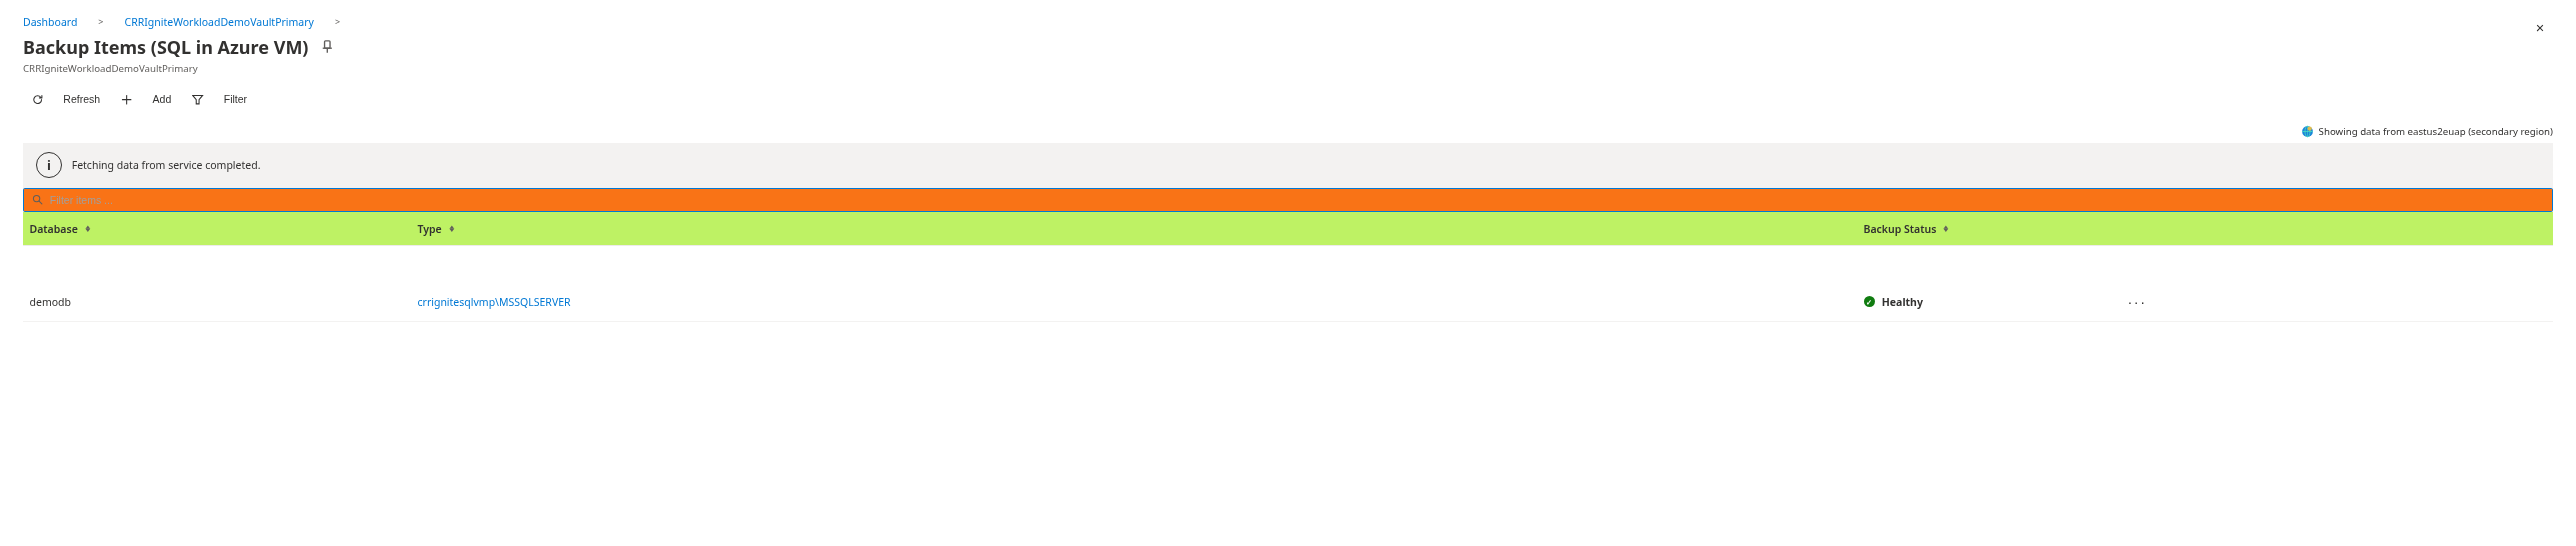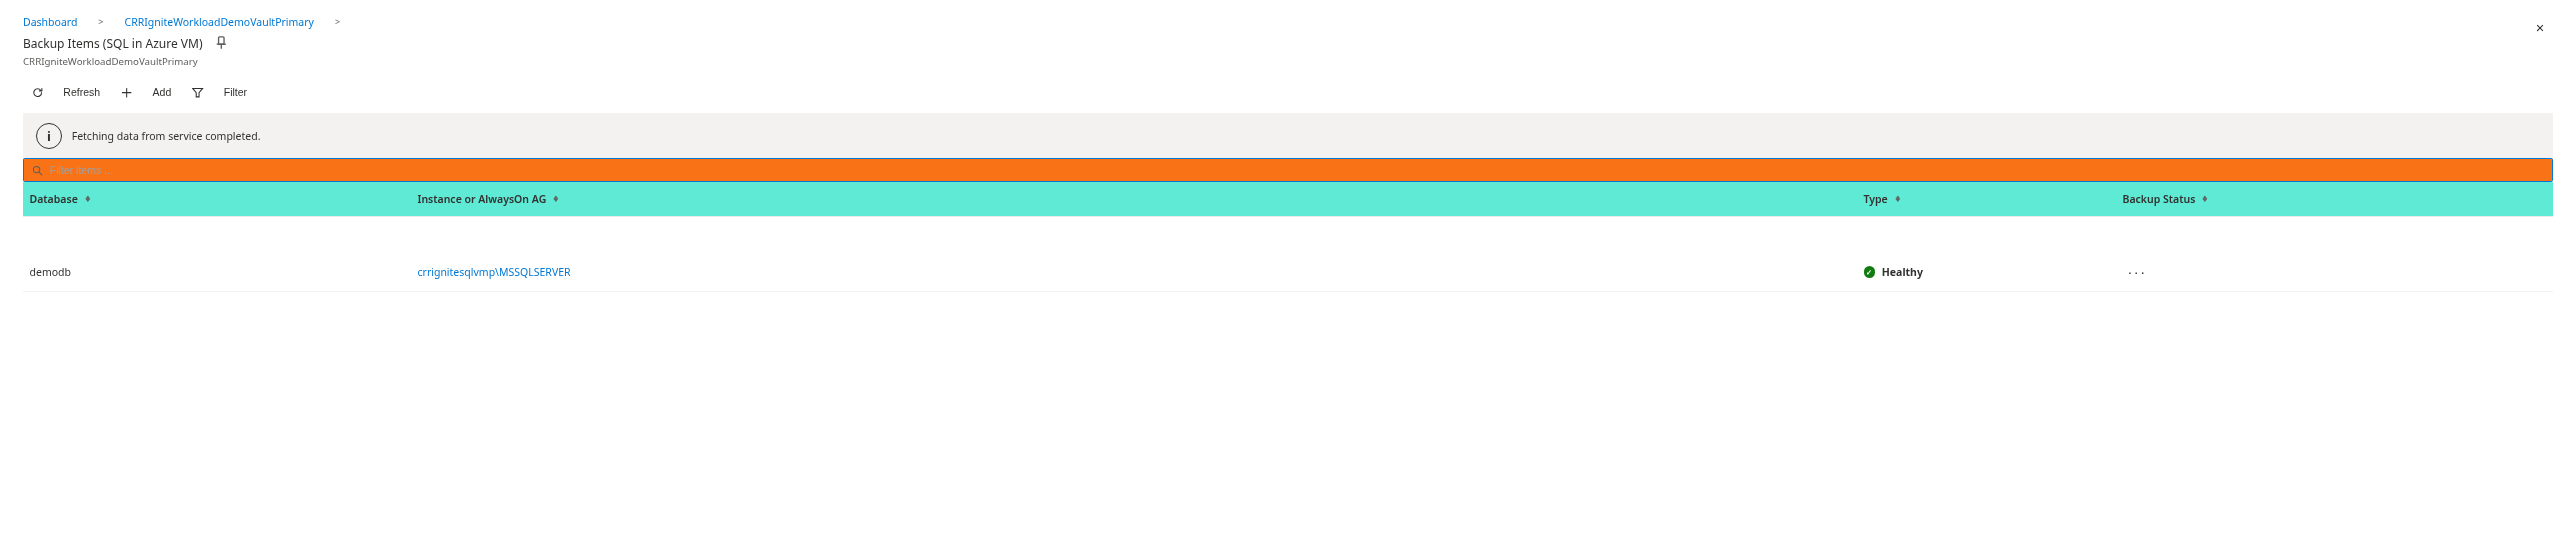--- a/index.html
+++ b/index.html
@@ -37,22 +37,22 @@
       font-size: 9px;
     }
 
     .title-row {
       display: flex;
       align-items: center;
       gap: 11.3px;
       margin-bottom: 3.2px;
     }
     .page-title {
-      font-size: 12px;
-      font-weight: 400;
+      font-size: 18px;
+      font-weight: 700;
       color: #323130;
     }
     .title-icon {
       display: flex;
       align-items: center;
       color: #605e5c;
       cursor: pointer;
     }
     .title-icon svg {
       width: 14.6px;
@@ -173,21 +173,21 @@
     .filter-input::placeholder { color: #a19f9d; }
 
     .table-container {
       margin-top: 0;
     }
     .table-header {
       display: grid;
       grid-template-columns: 388px 1fr 259px 388px 49px;
       border-bottom: 0.8px solid #edebe9;
       padding: 6.5px 0;
-      background: #5eead4;
+      background: #bef264;
     }
     .table-header-cell {
       display: flex;
       align-items: center;
       gap: 4.9px;
       font-weight: 600;
       font-size: 10.5px;
       color: #323130;
       padding: 3.2px 6.5px;
     }
@@ -300,20 +300,30 @@
       <span>Add</span>
     </button>
     <button class="toolbar-btn">
       <svg viewBox="0 0 16 16" fill="none" stroke="currentColor" stroke-width="1.5">
         <polygon points="1,2 15,2 10,8 10,14 6,14 6,8"></polygon>
       </svg>
       <span>Filter</span>
     </button>
   </div>
 
+  <div class="region-indicator">
+    <svg class="region-globe" viewBox="0 0 18 18">
+      <circle cx="9" cy="9" r="7.5" fill="#0078d4" opacity="0.9"></circle>
+      <ellipse cx="9" cy="9" rx="3.5" ry="7.5" fill="none" stroke="#50e3c2" stroke-width="1"></ellipse>
+      <line x1="1.5" y1="9" x2="16.5" y2="9" stroke="#50e3c2" stroke-width="1"></line>
+      <line x1="9" y1="1.5" x2="9" y2="16.5" stroke="#50e3c2" stroke-width="0.7"></line>
+      <circle cx="12" cy="5" r="3" fill="#f0c040" opacity="0.9"></circle>
+    </svg>
+    <span>Showing data from eastus2euap (secondary region)</span>
+  </div>
 
   <div class="info-banner">
     <div class="info-icon-circle">i</div>
     <span class="info-banner-text">Fetching data from service completed.</span>
   </div>
 
   <div class="filter-row">
     <svg viewBox="0 0 16 16" fill="none" stroke="#605e5c" stroke-width="1.5">
       <circle cx="6.5" cy="6.5" r="4.5"></circle>
       <line x1="10" y1="10" x2="14" y2="14" stroke-linecap="round"></line>
@@ -327,29 +337,20 @@
       <div class="table-header-cell">
         <span>Database</span>
         <div class="sort-icon">
           <svg viewBox="0 0 12 12" fill="currentColor">
             <path d="M6 2l3 4H3z"></path>
             <path d="M6 10L3 6h6z"></path>
           </svg>
         </div>
       </div>
       <div class="table-header-cell">
-        <span>Instance or AlwaysOn AG</span>
-        <div class="sort-icon">
-          <svg viewBox="0 0 12 12" fill="currentColor">
-            <path d="M6 2l3 4H3z"></path>
-            <path d="M6 10L3 6h6z"></path>
-          </svg>
-        </div>
-      </div>
-      <div class="table-header-cell">
         <span>Type</span>
         <div class="sort-icon">
           <svg viewBox="0 0 12 12" fill="currentColor">
             <path d="M6 2l3 4H3z"></path>
             <path d="M6 10L3 6h6z"></path>
           </svg>
         </div>
       </div>
       <div class="table-header-cell">
         <span>Backup Status</span>

